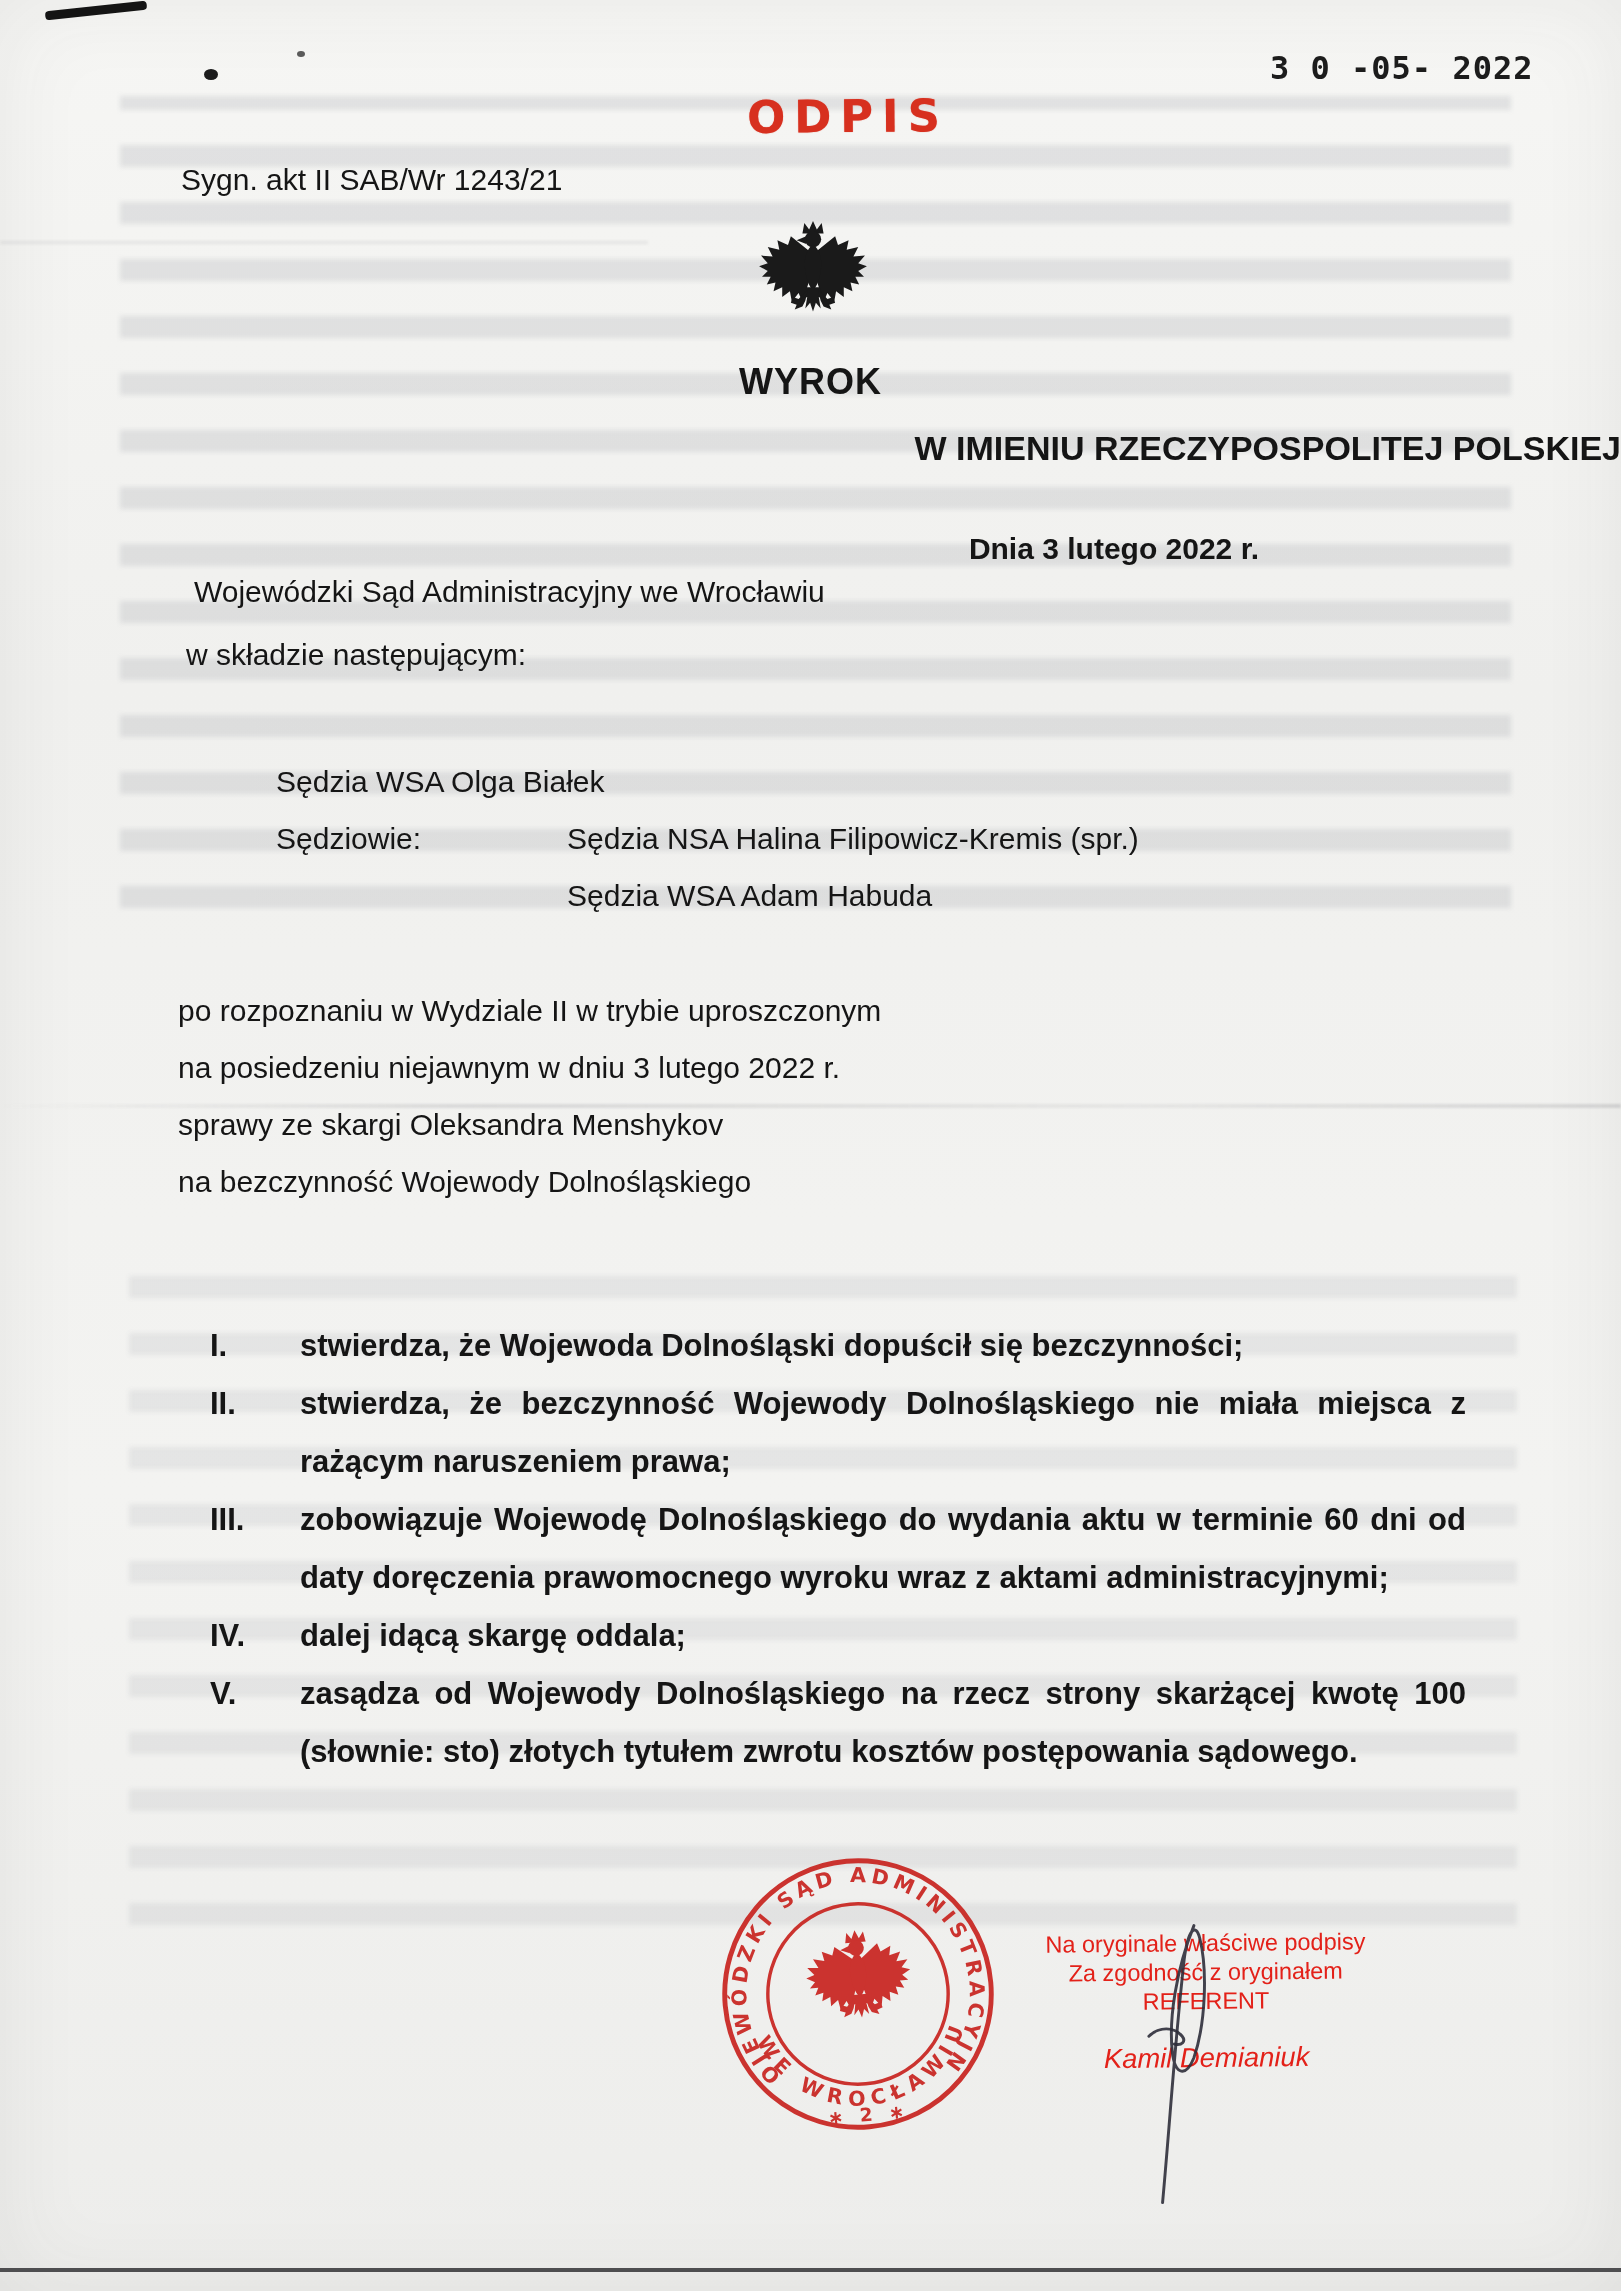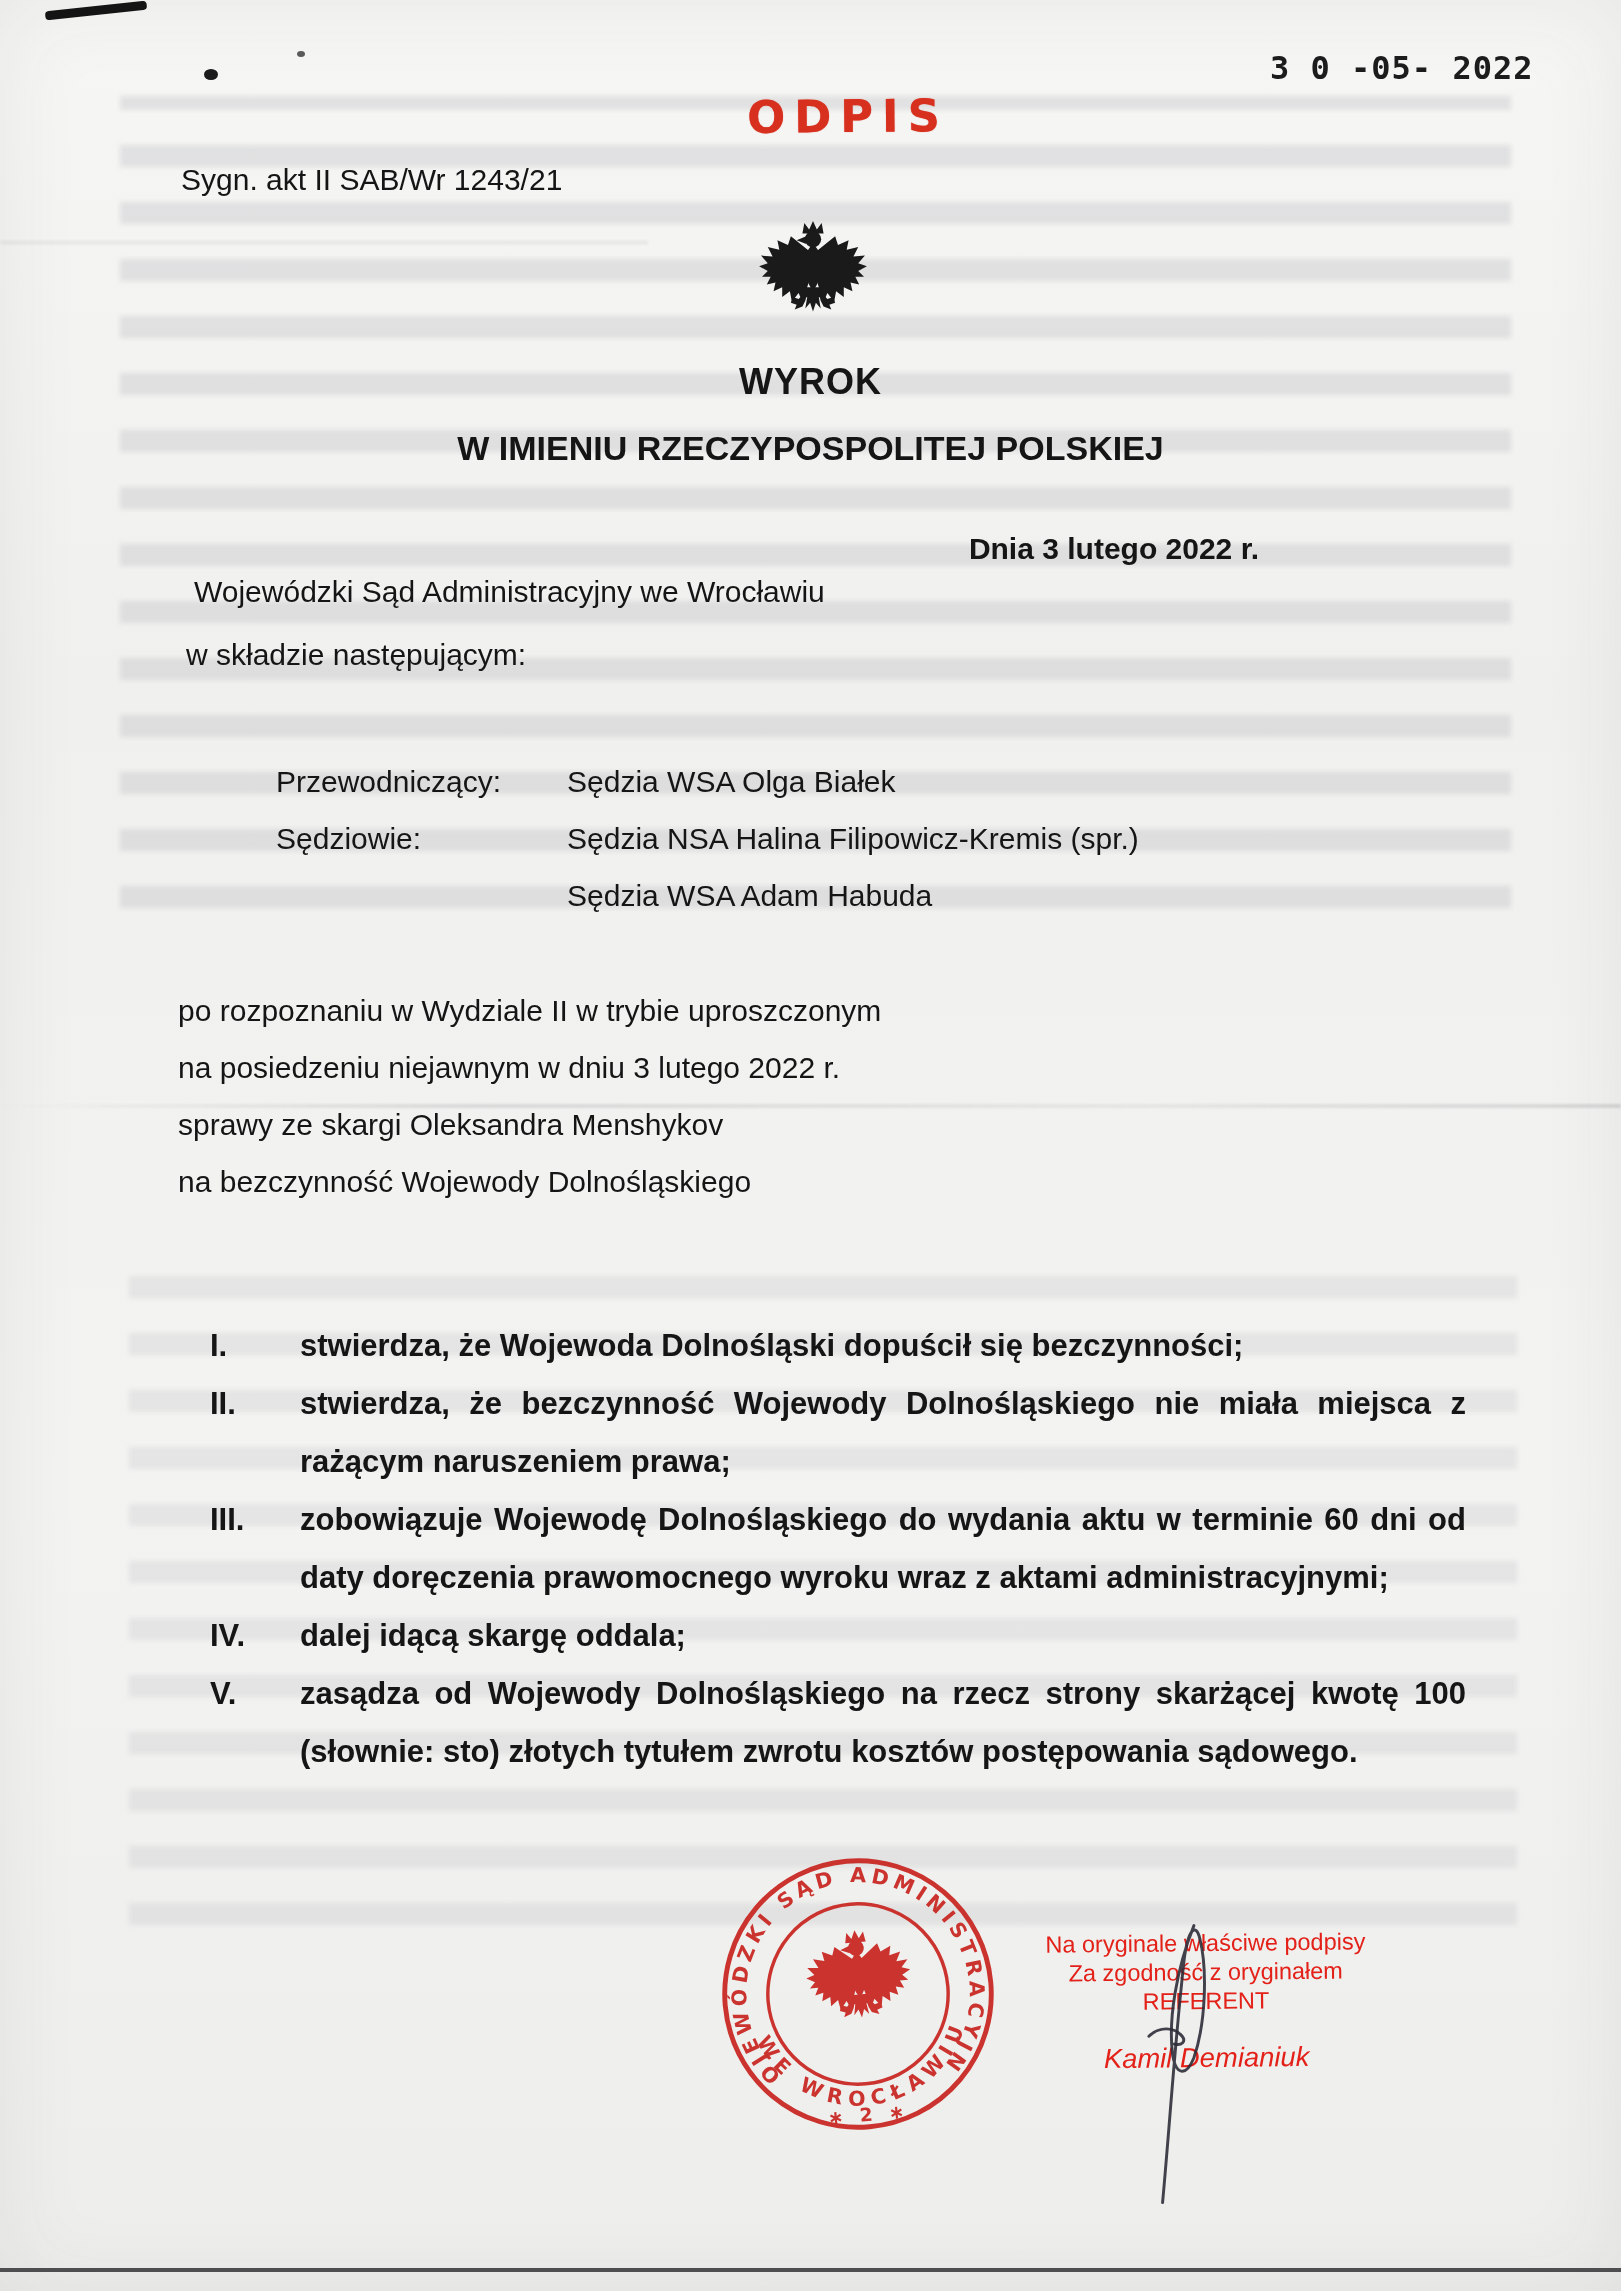--- a/index.html
+++ b/index.html
@@ -22,21 +22,21 @@
   .dot2{left:297px;top:51px;width:7.8px;height:5.9px;background:#333;border-radius:50%;opacity:.8;}
   .scan-edge{left:0;top:2268px;width:100%;height:3.9px;background:#4e4e50;}
   
   .odpis{left:747px;top:90px;font-size:45px;font-weight:bold;letter-spacing:8.8px;color:#d7301f;
          transform:rotate(-.5deg);font-family:"DejaVu Sans",sans-serif;text-shadow:0 0 1px rgba(215,48,31,.55);}
   .datestamp{left:1270px;top:49px;font-family:"DejaVu Sans Mono",monospace;font-size:32px;font-weight:bold;
              color:#1c1c1c;letter-spacing:1px;}
   .sygn{left:181px;top:163px;font-size:30px;}
   .eagle-top{left:755px;top:220px;}
   .title{left:0;width:100%;text-align:center;top:361px;font-size:36px;font-weight:bold;letter-spacing:1px;}
-  .subtitle{left:0;width:100%;text-align:center;top:429px;font-size:34px;font-weight:bold;}
+  .subtitle{left:0;width:100%;text-align:right;top:429px;font-size:34px;font-weight:bold;}
   .dateline{right:362px;top:532px;font-size:30px;font-weight:bold;}
   .court1{left:186px;top:575px;font-size:30px;margin-left:8px;}
   .court2{left:186px;top:638px;font-size:30px;}
   .panel{left:276px;top:753px;}
   .prow{display:flex;line-height:57px;font-size:30px;}
   .role{width:291px;}
   .intro{left:178px;top:982px;font-size:30px;line-height:57px;}
   .rulings{left:210px;top:1317px;width:1266px;}
   .ritem{display:flex;}
   .rnum{width:90px;font-weight:bold;font-size:31px;line-height:58px;}
@@ -89,21 +89,20 @@
   </svg>
 
   <div class="abs title">WYROK</div>
   <div class="abs subtitle">W IMIENIU RZECZYPOSPOLITEJ POLSKIEJ</div>
   <div class="abs dateline">Dnia 3 lutego 2022 r.</div>
   <div class="abs court1">Wojewódzki Sąd Administracyjny we Wrocławiu</div>
   <div class="abs court2">w składzie następującym:</div>
 
   <div class="abs panel">
     <div class="prow">
-      <span class="role">Przewodniczący:</span>
       <span class="judge">Sędzia WSA Olga Białek</span>
     </div>
     <div class="prow">
       <span class="role">Sędziowie:</span>
       <span class="judge">Sędzia NSA Halina Filipowicz-Kremis (spr.)</span>
     </div>
     <div class="prow">
       <span class="role"></span>
       <span class="judge">Sędzia WSA Adam Habuda</span>
     </div>

